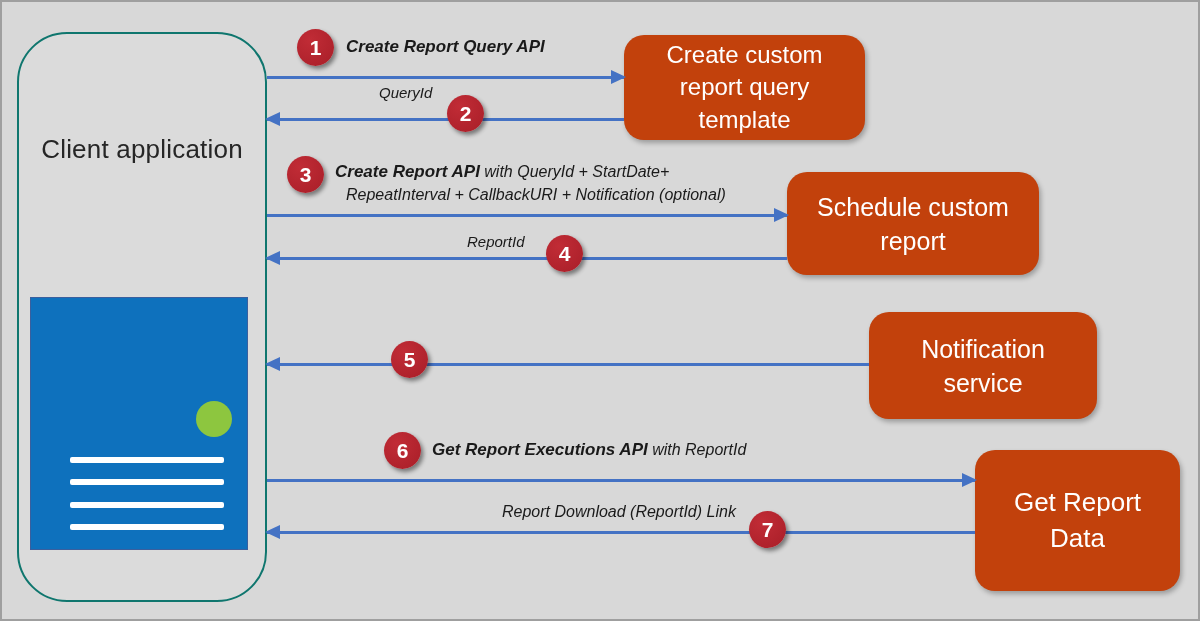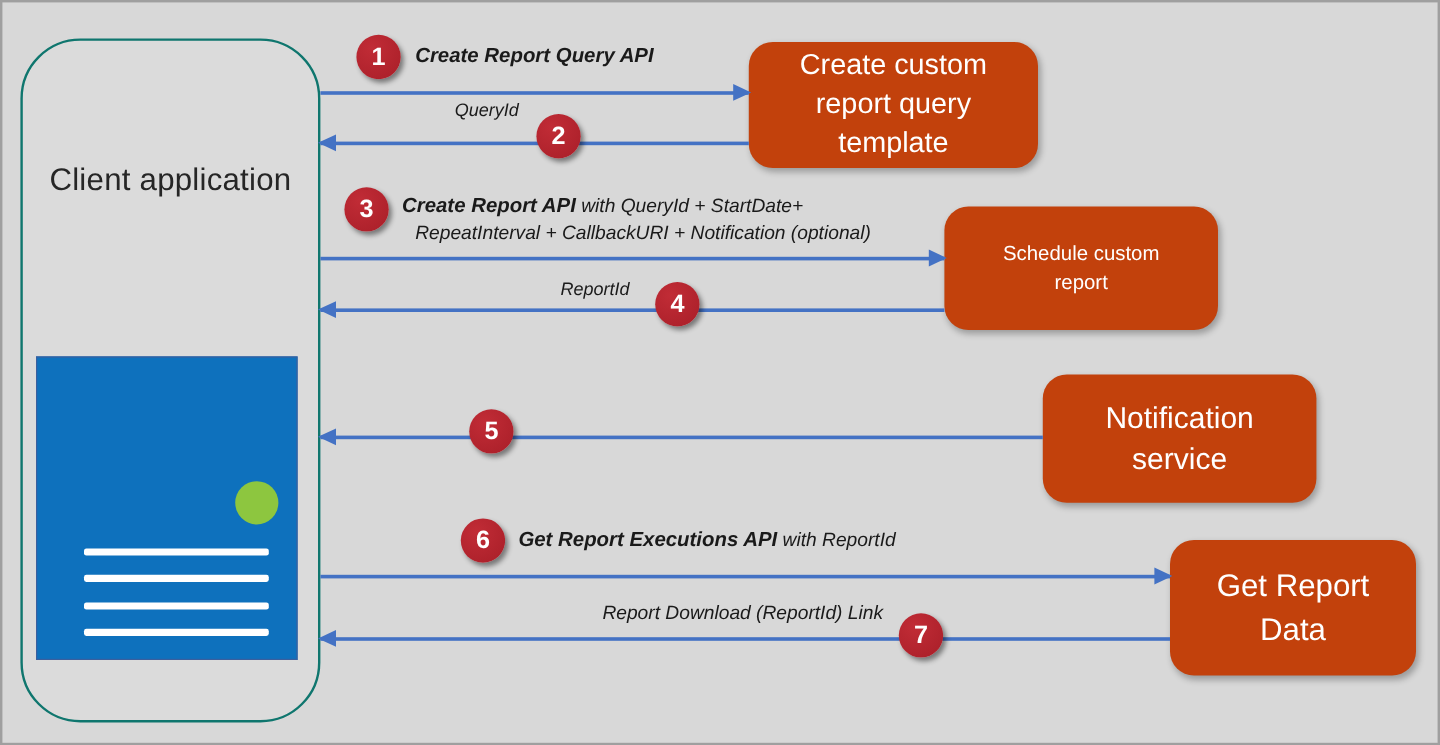--- a/index.html
+++ b/index.html
@@ -32,23 +32,23 @@
   .doc-line{position:absolute;left:39px;width:154px;height:6px;background:#ffffff;border-radius:2px;}
 
   
   .svc{
     position:absolute;background:#c2410c;border-radius:20px;
     color:#ffffff;display:flex;align-items:center;justify-content:center;
     text-align:center;white-space:pre-line;line-height:1.36;
     box-shadow:2px 3px 5px rgba(0,0,0,.28);
   }
   .svc.s1{left:622px;top:33px;width:241px;height:105px;font-size:24px;}
-  .svc.s2{left:785px;top:170px;width:228px;height:103px;font-size:17px;}
+  .svc.s2{left:785px;top:170px;width:252px;height:103px;font-size:25px;}
   .svc.s3{left:867px;top:310px;width:228px;height:107px;font-size:25px;}
-  .svc.s4{left:973px;top:448px;width:205px;height:113px;font-size:26px;}
+  .svc.s4{left:973px;top:448px;width:205px;height:141px;font-size:26px;}
 
   
   .arrow{position:absolute;height:3px;background:#4472c4;}
   .arrow .head{position:absolute;top:-6px;width:0;height:0;
     border-top:7px solid transparent;border-bottom:7px solid transparent;}
   .arrow.right .head{right:-2px;border-left:15px solid #4472c4;}
   .arrow.left  .head{left:-2px;border-right:15px solid #4472c4;}
 
   
   .badge{

